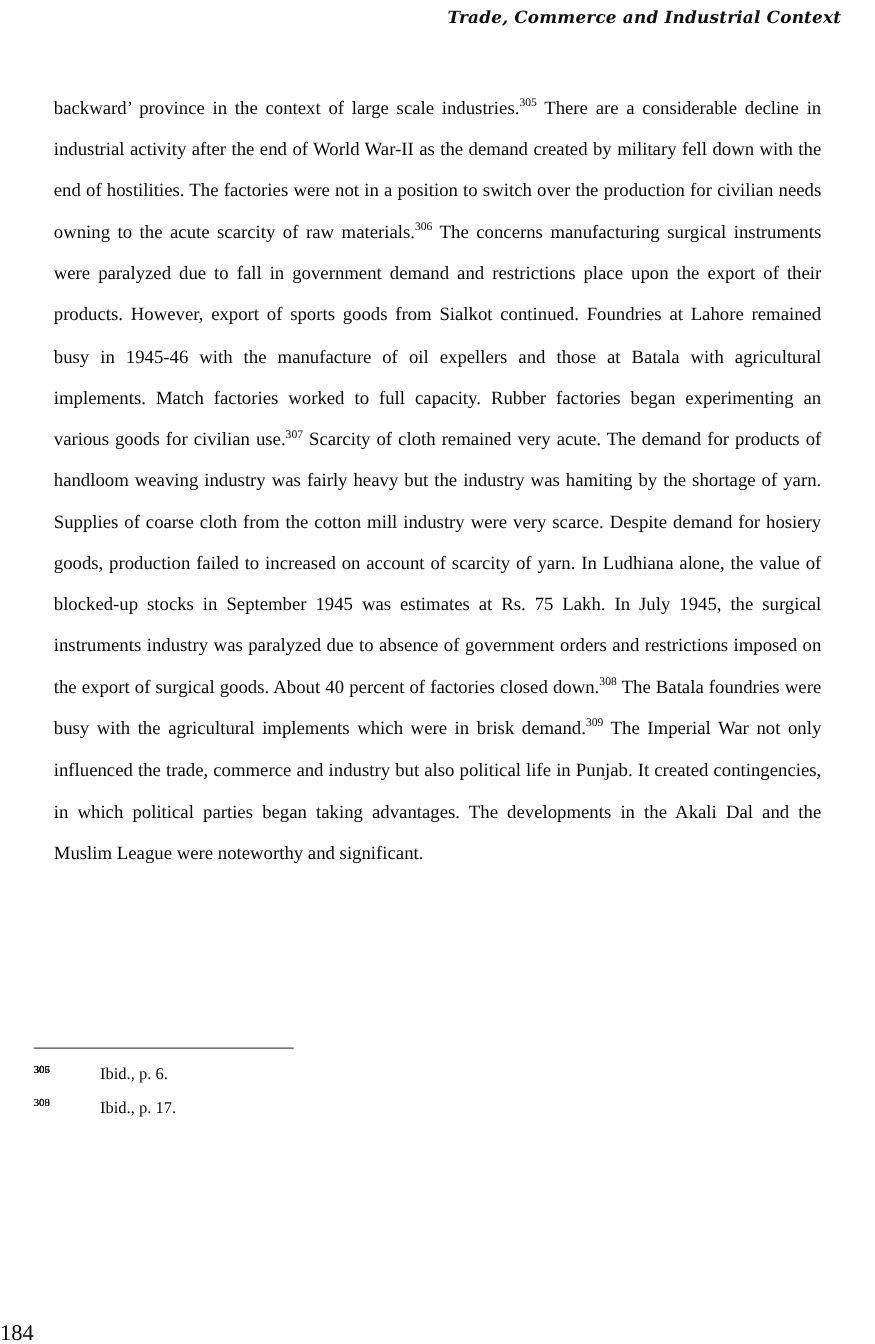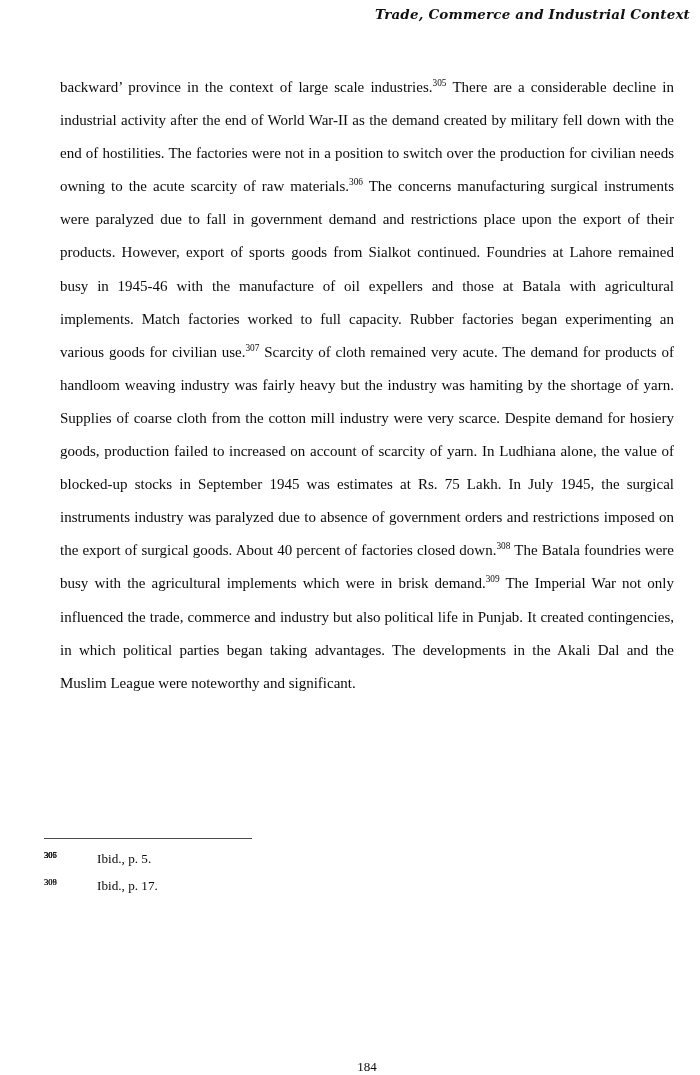--- a/index.html
+++ b/index.html
@@ -12,21 +12,21 @@
     height: 1075px;
     position: relative;
     overflow: hidden;
     font-family: "Liberation Serif", "DejaVu Serif", serif;
     color: #000000;
     -webkit-font-smoothing: antialiased;
   }
 
   .page {
     position: absolute;
-    left: 17px;
+    left: 0;
     top: 0;
     width: 612px;
     height: 1075px;
   }
 
   
   .running-header {
     position: absolute;
     left: 27px;
     top: 6px;
@@ -100,43 +100,43 @@
   .footnote-text i {
     font-style: italic;
   }
 
   
   .page-number {
     position: absolute;
     left: 0;
     top: 1058px;
     width: 700px;
-    text-align: center;
-    font-size: 13px;
+    text-align: left;
+    font-size: 18px;
     line-height: 17px;
     color: #0a0a0a;
   }
 </style>
 </head>
 <body>
 
 <div class="page">
 
   <div class="running-header">Trade, Commerce and Industrial Context</div>
 
   <div class="body-block">
     <p class="body-para"><span>backward’ province in the context of large scale industries.</span><sup>305</sup><span> There are a considerable decline in industrial activity after the end of World War-II as the demand created by military fell down with the end of hostilities. The factories were not in a position to switch over the production for civilian needs owning to the acute scarcity of raw materials.</span><sup>306</sup><span> The concerns manufacturing surgical instruments were paralyzed due to fall in government demand and restrictions place upon the export of their products. However, export of sports goods from Sialkot continued. Foundries at Lahore remained busy in 1945-46 with the manufacture of oil expellers and those at Batala with agricultural implements. Match factories worked to full capacity. Rubber factories began experimenting an various goods for civilian use.</span><sup>307</sup><span> Scarcity of cloth remained very acute. The demand for products of handloom weaving industry was fairly heavy but the industry was hamiting by the shortage of yarn. Supplies of coarse cloth from the cotton mill industry were very scarce. Despite demand for hosiery goods, production failed to increased on account of scarcity of yarn. In Ludhiana alone, the value of blocked-up stocks in September 1945 was estimates at Rs. 75 Lakh. In July 1945, the surgical instruments industry was paralyzed due to absence of government orders and restrictions imposed on the export of surgical goods. About 40 percent of factories closed down.</span><sup>308</sup><span> The Batala foundries were busy with the agricultural implements which were in brisk demand.</span><sup>309</sup><span> The Imperial War not only influenced the trade, commerce and industry but also political life in Punjab. It created contingencies, in which political parties began taking advantages. The developments in the Akali Dal and the Muslim League were noteworthy and significant.</span></p>
   </div>
 
   <div class="footnote-area">
     <hr class="footnote-rule">
     <div>
         <div class="footnote"><span class="footnote-num">305</span></div>
         <div class="footnote"><span class="footnote-num">306</span></div>
-        <div class="footnote"><span class="footnote-num">307</span><span class="footnote-text"><span>Ibid., p. 5.</span></span></div>
+        <div class="footnote"><span class="footnote-num">307</span><span class="footnote-text"><span>Ibid., p. 6.</span></span></div>
         <div class="footnote"><span class="footnote-num">308</span></div>
         <div class="footnote"><span class="footnote-num">309</span><span class="footnote-text"><span>Ibid., p. 17.</span></span></div>
       </div>
   </div>
 
   <div class="page-number">184</div>
 
 </div>
 
 </body></html>

